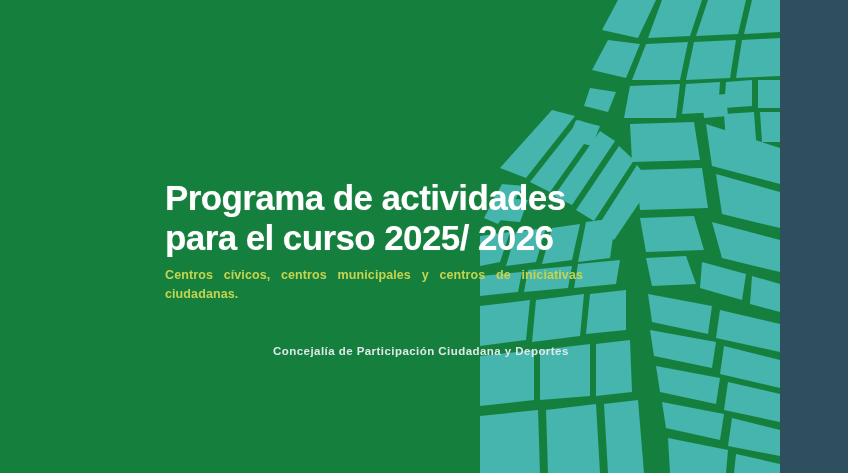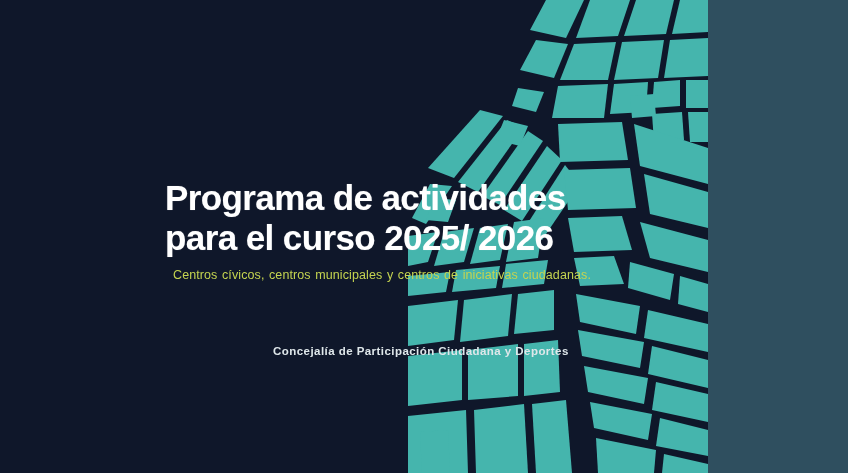--- a/index.html
+++ b/index.html
@@ -2,24 +2,24 @@
 <html><head>
 <meta charset="utf-8">
 <style>
   html, body {
     margin: 0;
     padding: 0;
     background: #2f4f5f;
   }
   #slide {
     position: relative;
-    width: 708px;
+    width: 780px;
     height: 473px;
     overflow: hidden;
-    background: #0f172a;
+    background: #15803d;
     font-family: "Liberation Sans", sans-serif;
   }
 
   
   #map-art {
     position: absolute;
     top: 0;
     right: 0;
     width: 300px;
     height: 473px;
@@ -39,24 +39,24 @@
     font-weight: bold;
     line-height: 1.14;
     letter-spacing: -0.6px;
     margin: 0;
     white-space: pre-line;
     text-shadow: 0 0 1px rgba(255,255,255,0.35);
   }
   #subtitle {
     color: #c5d450;
     font-size: 12.5px;
-    font-weight: normal;
+    font-weight: bold;
     line-height: 1.5;
     letter-spacing: 0.1px;
-    margin: 8px 0 0 8px;
+    margin: 8px 0 0 0;
     width: 418px;
     text-align: justify;
   }
   #subtitle::after {
     content: "";
     display: inline-block;
     width: 100%;
   }
   #attribution {
     position: absolute;

